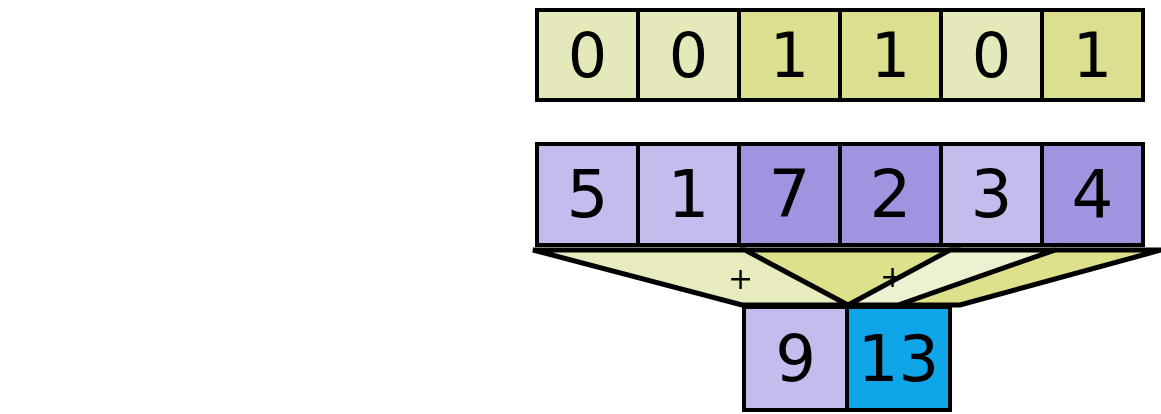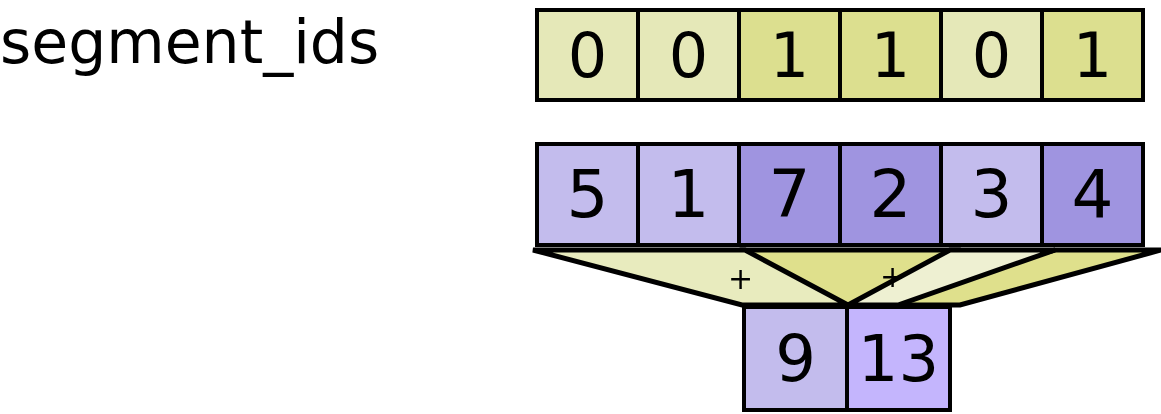--- a/index.html
+++ b/index.html
@@ -94,21 +94,20 @@
     color: #000000;
   }
   #plus-left { left: 728px; top: 264px; }
   #plus-right { left: 880px; top: 262px; }
 </style>
 </head>
 <body>
 
 <div id="canvas" style="background: rgb(255, 255, 255);">
 
-  <div class="row-label" id="label-segment-ids">segment_ids</div>
 
 
   <svg id="funnel" viewBox="0 0 1161 414" xmlns="http://www.w3.org/2000/svg">
 
     <polygon points="745,250 955,250 900,305 795,305" fill="#dfe08c" stroke="#000000" stroke-width="5" stroke-linejoin="miter"></polygon>
     <polygon points="1055,250 1161,250 960,305 850,305" fill="#dfe08c" stroke="#000000" stroke-width="5" stroke-linejoin="miter"></polygon>
 
     <polygon points="533,250 745,250 848,305 742,305" fill="#e8ebbe" stroke="#000000" stroke-width="5" stroke-linejoin="miter"></polygon>
     <polygon points="950,250 1055,250 898,305 848,305" fill="#eef0d2" stroke="#000000" stroke-width="5" stroke-linejoin="miter"></polygon>
   </svg>
@@ -155,18 +154,18 @@
     </div>
     <div class="cell" style="background: rgb(159, 148, 224);">
       <span>4</span>
     </div>
   </div>
 
   <div class="cell-row" id="row-output">
     <div class="cell" style="background: rgb(195, 188, 237);">
       <span>9</span>
     </div>
-    <div class="cell" style="background: #c4b5fd;">
+    <div class="cell" style="background: #0ea5e9;">
       <span>13</span>
     </div>
   </div>
 
 </div>
 
 </body></html>

